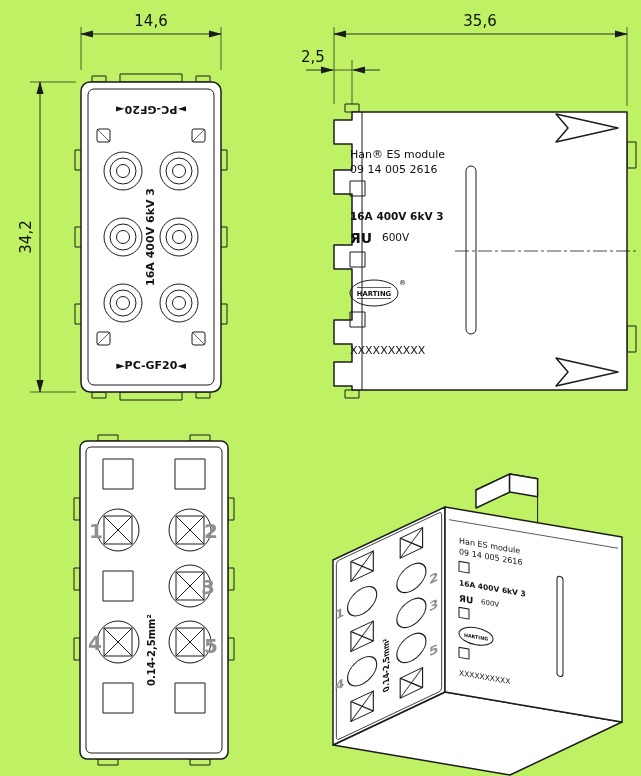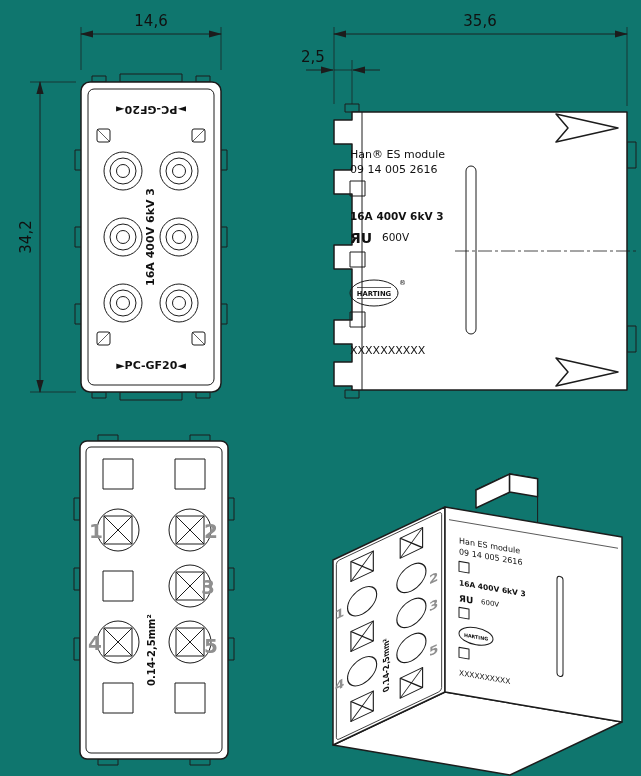--- a/index.html
+++ b/index.html
@@ -1,16 +1,16 @@
 <!DOCTYPE html>
 <html><head>
 <meta charset="utf-8">
 <style>
   html,body{margin:0;padding:0;background:#ffffff;}
-  .canvas{position:relative;width:641px;height:776px;background:#0f766e;overflow:hidden;}
+  .canvas{position:relative;width:641px;height:776px;background:#bef264;overflow:hidden;}
   svg{display:block;}
   text{font-family:"DejaVu Sans","Liberation Sans",sans-serif;fill:#111;}
   .dim-text{font-size:15px;}
   .body-fill{stroke:#1c1c1c;stroke-width:1.5;fill:#ffffff;stroke-linejoin:round;}
   .detail{stroke:#1c1c1c;stroke-width:1;fill:none;stroke-linejoin:round;}
   .thin{stroke:#1c1c1c;stroke-width:0.7;fill:none;}
   .dimline{stroke:#1c1c1c;stroke-width:0.9;fill:none;}
   .center{stroke:#1c1c1c;stroke-width:0.8;fill:none;stroke-dasharray:14 3 3 3;}
   .num{fill:#8f8f8f;font-weight:bold;}
   .bold{font-weight:bold;}

